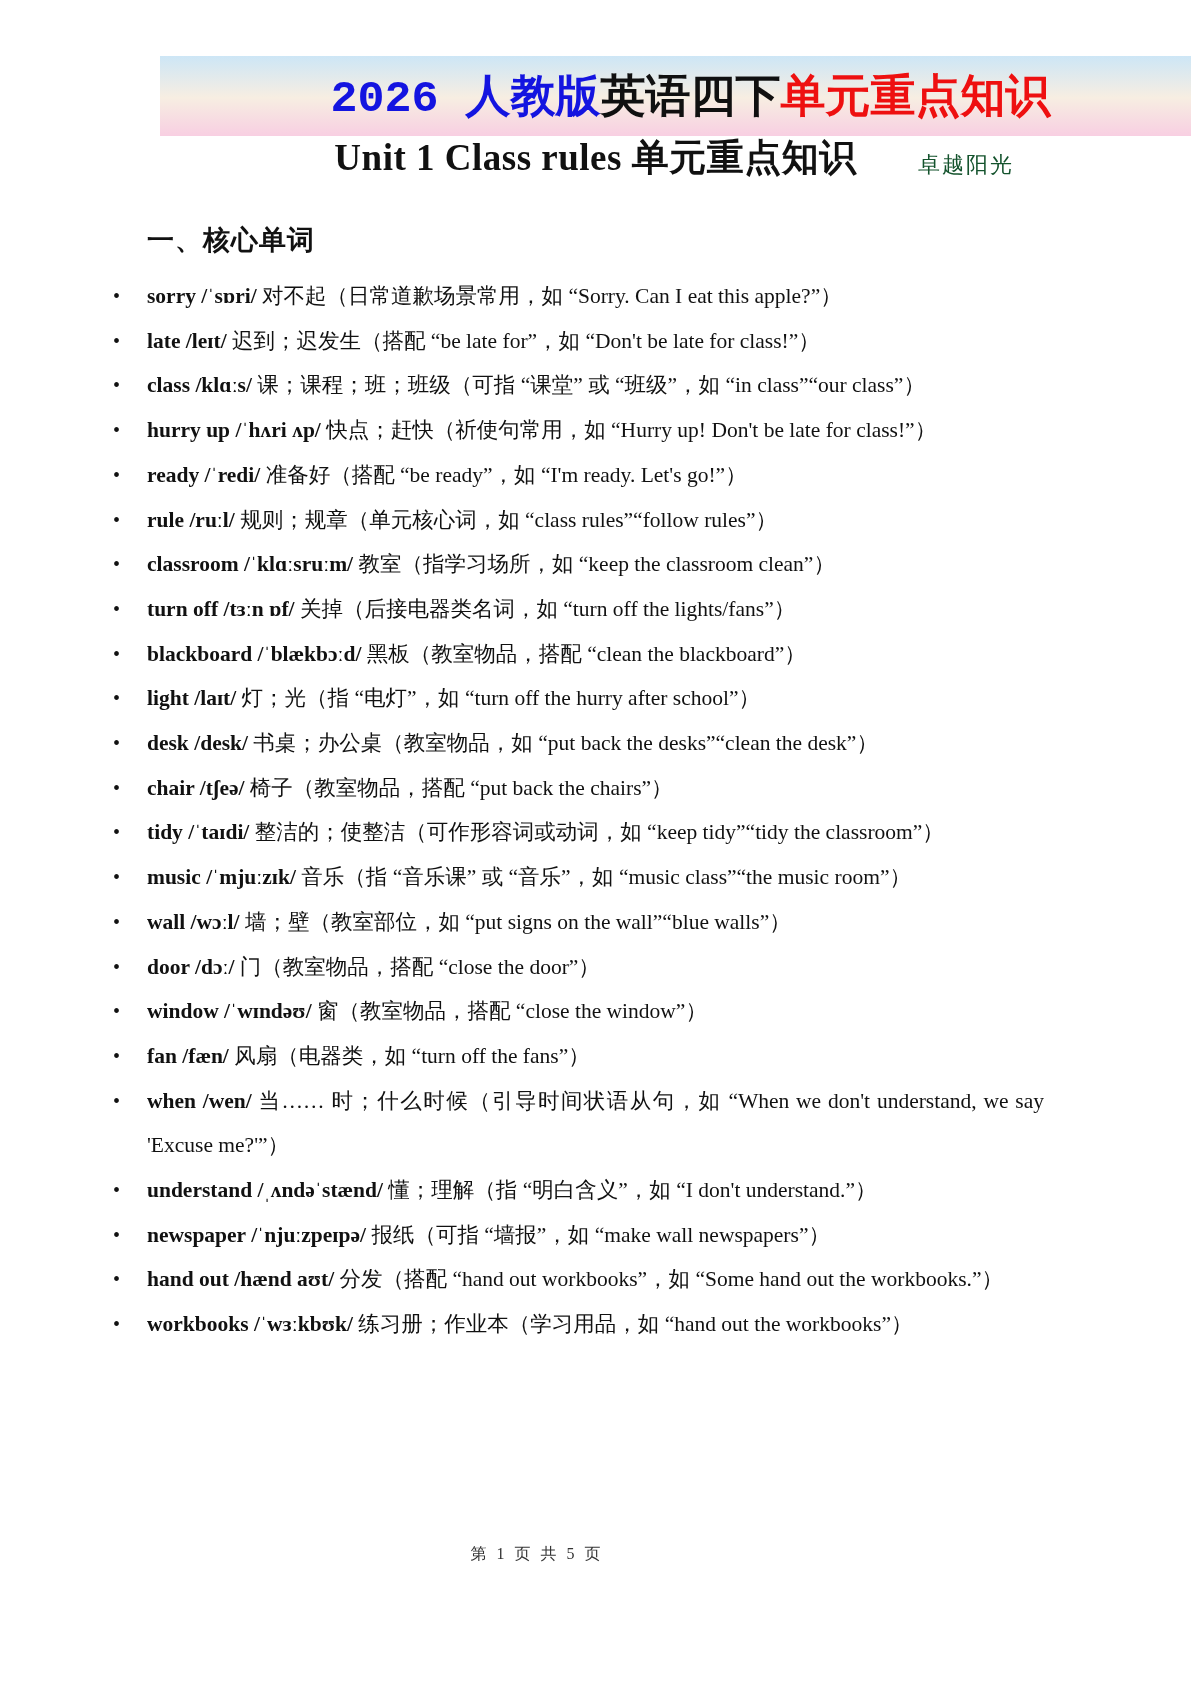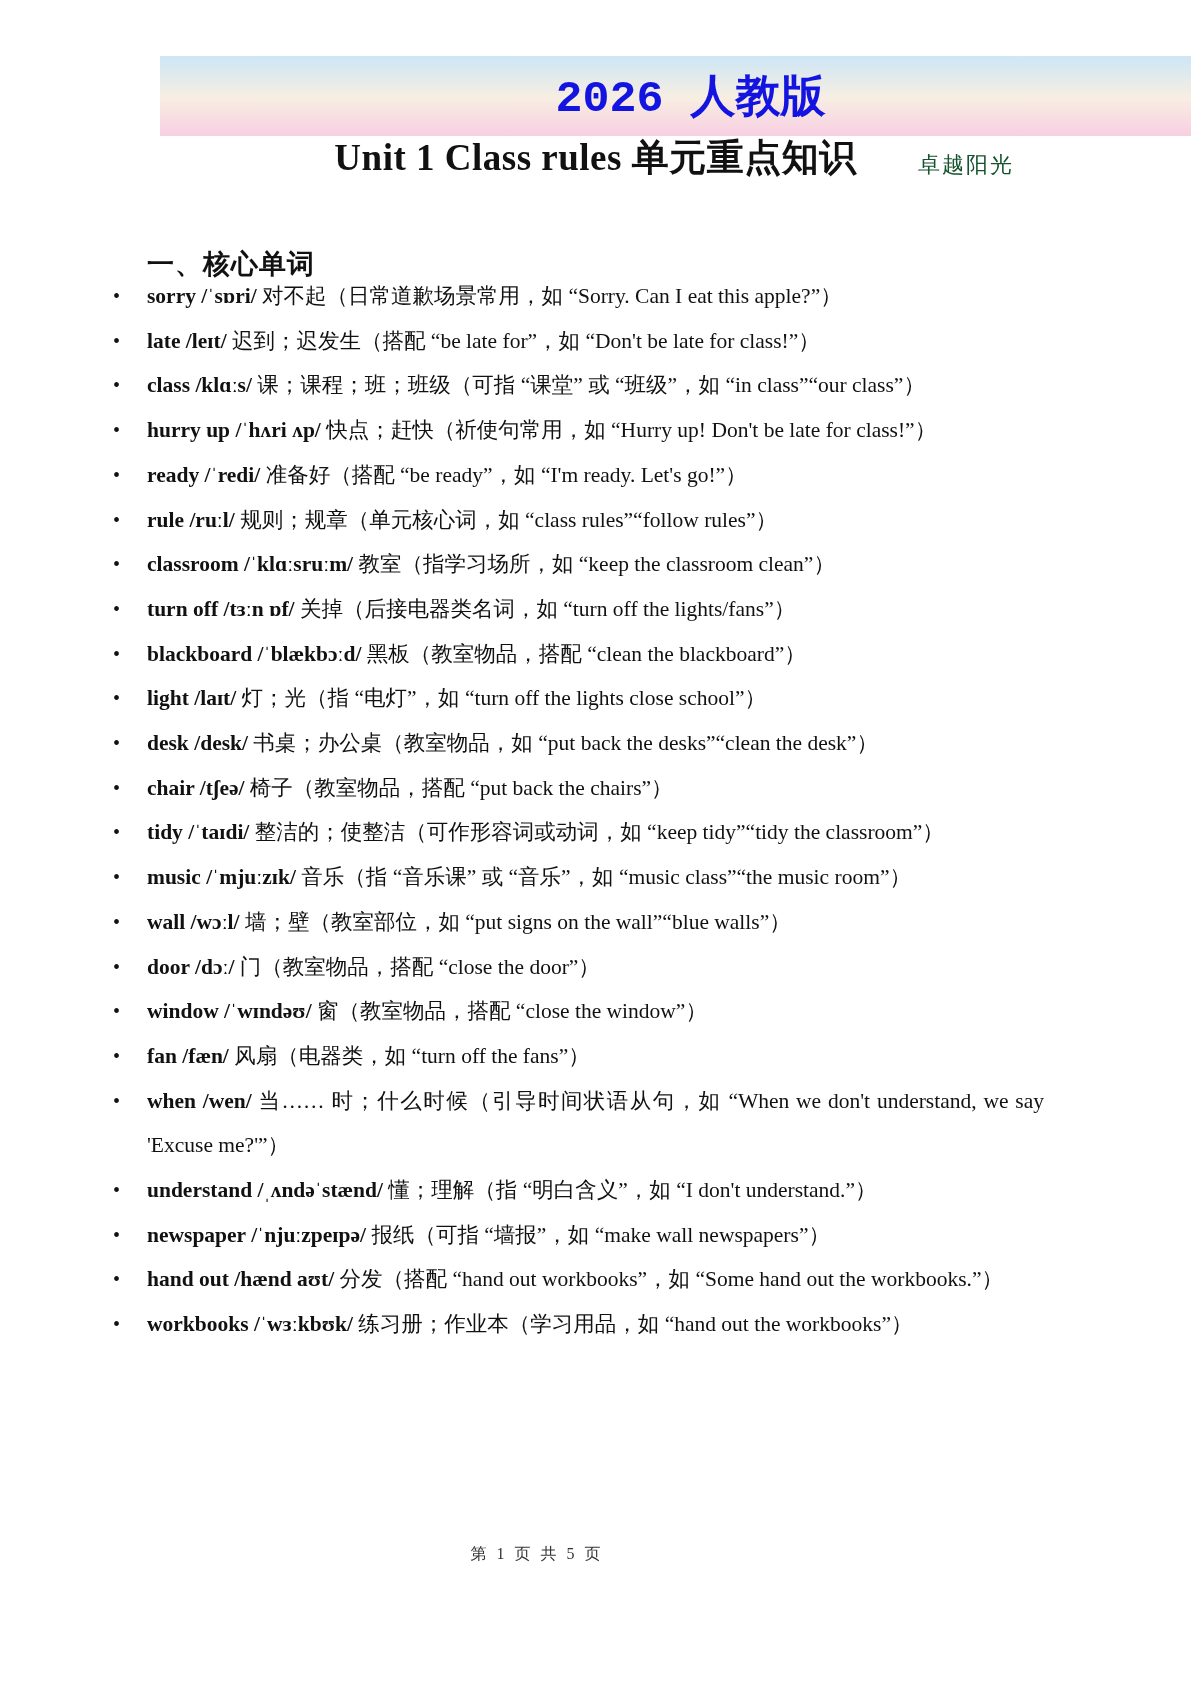--- a/index.html
+++ b/index.html
@@ -24,21 +24,21 @@
     position:absolute; left:0; top:133px; width:1191px;
     text-align:center; font-weight:bold; font-size:37px;
     letter-spacing:0.5px;
   }
   .watermark {
     position:absolute; left:918px; top:150px;
     font-size:22px; color:#14532d; letter-spacing:2px;
   }
   .section-heading {
     position:absolute; left:147px; top:222px;
-    font-size:27px; font-weight:bold; letter-spacing:1px;margin-top:24px;
+    font-size:27px; font-weight:bold; letter-spacing:1px;
   }
   .word-list {
     position:absolute; left:147px; top:274px; width:897px;
     list-style:none;
   }
   .word-item {
     position:relative;
     font-size:21.5px;
     line-height:44.7px;
     text-align:justify;
@@ -51,20 +51,22 @@
   .page-footer {
     position:absolute; left:0; top:1544px; width:1074px;
     text-align:center; font-size:16px; color:#333333; letter-spacing:3px;
   }
 </style>
 </head>
 <body>
 
 <div class="banner">
   <span style="color: rgb(20, 20, 224);">2026 人教版</span>
+    <span style="color: rgb(16, 16, 16);">英语四下</span>
+    <span style="color: rgb(238, 16, 16);">单元重点知识</span>
 </div>
 
 <div class="page-title">Unit 1 Class rules 单元重点知识</div>
 
 <div class="watermark">卓越阳光</div>
 
 <div class="section-heading">一、核心单词</div>
 
 <ul class="word-list">
     <li class="word-item">
@@ -88,21 +90,21 @@
     <li class="word-item">
     <span class="bullet">•</span><b class="word-head">classroom /ˈklɑːsruːm/</b><span> 教室（指学习场所，如 “keep the classroom clean”）</span>
   </li>
     <li class="word-item">
     <span class="bullet">•</span><b class="word-head">turn off /tɜːn ɒf/</b><span> 关掉（后接电器类名词，如 “turn off the lights/fans”）</span>
   </li>
     <li class="word-item">
     <span class="bullet">•</span><b class="word-head">blackboard /ˈblækbɔːd/</b><span> 黑板（教室物品，搭配 “clean the blackboard”）</span>
   </li>
     <li class="word-item">
-    <span class="bullet">•</span><b class="word-head">light /laɪt/</b><span> 灯；光（指 “电灯”，如 “turn off the lights close school”）</span>
+    <span class="bullet">•</span><b class="word-head">light /laɪt/</b><span> 灯；光（指 “电灯”，如 “turn off the hurry after school”）</span>
   </li>
     <li class="word-item">
     <span class="bullet">•</span><b class="word-head">desk /desk/</b><span> 书桌；办公桌（教室物品，如 “put back the desks”“clean the desk”）</span>
   </li>
     <li class="word-item">
     <span class="bullet">•</span><b class="word-head">chair /tʃeə/</b><span> 椅子（教室物品，搭配 “put back the chairs”）</span>
   </li>
     <li class="word-item">
     <span class="bullet">•</span><b class="word-head">tidy /ˈtaɪdi/</b><span> 整洁的；使整洁（可作形容词或动词，如 “keep tidy”“tidy the classroom”）</span>
   </li>

